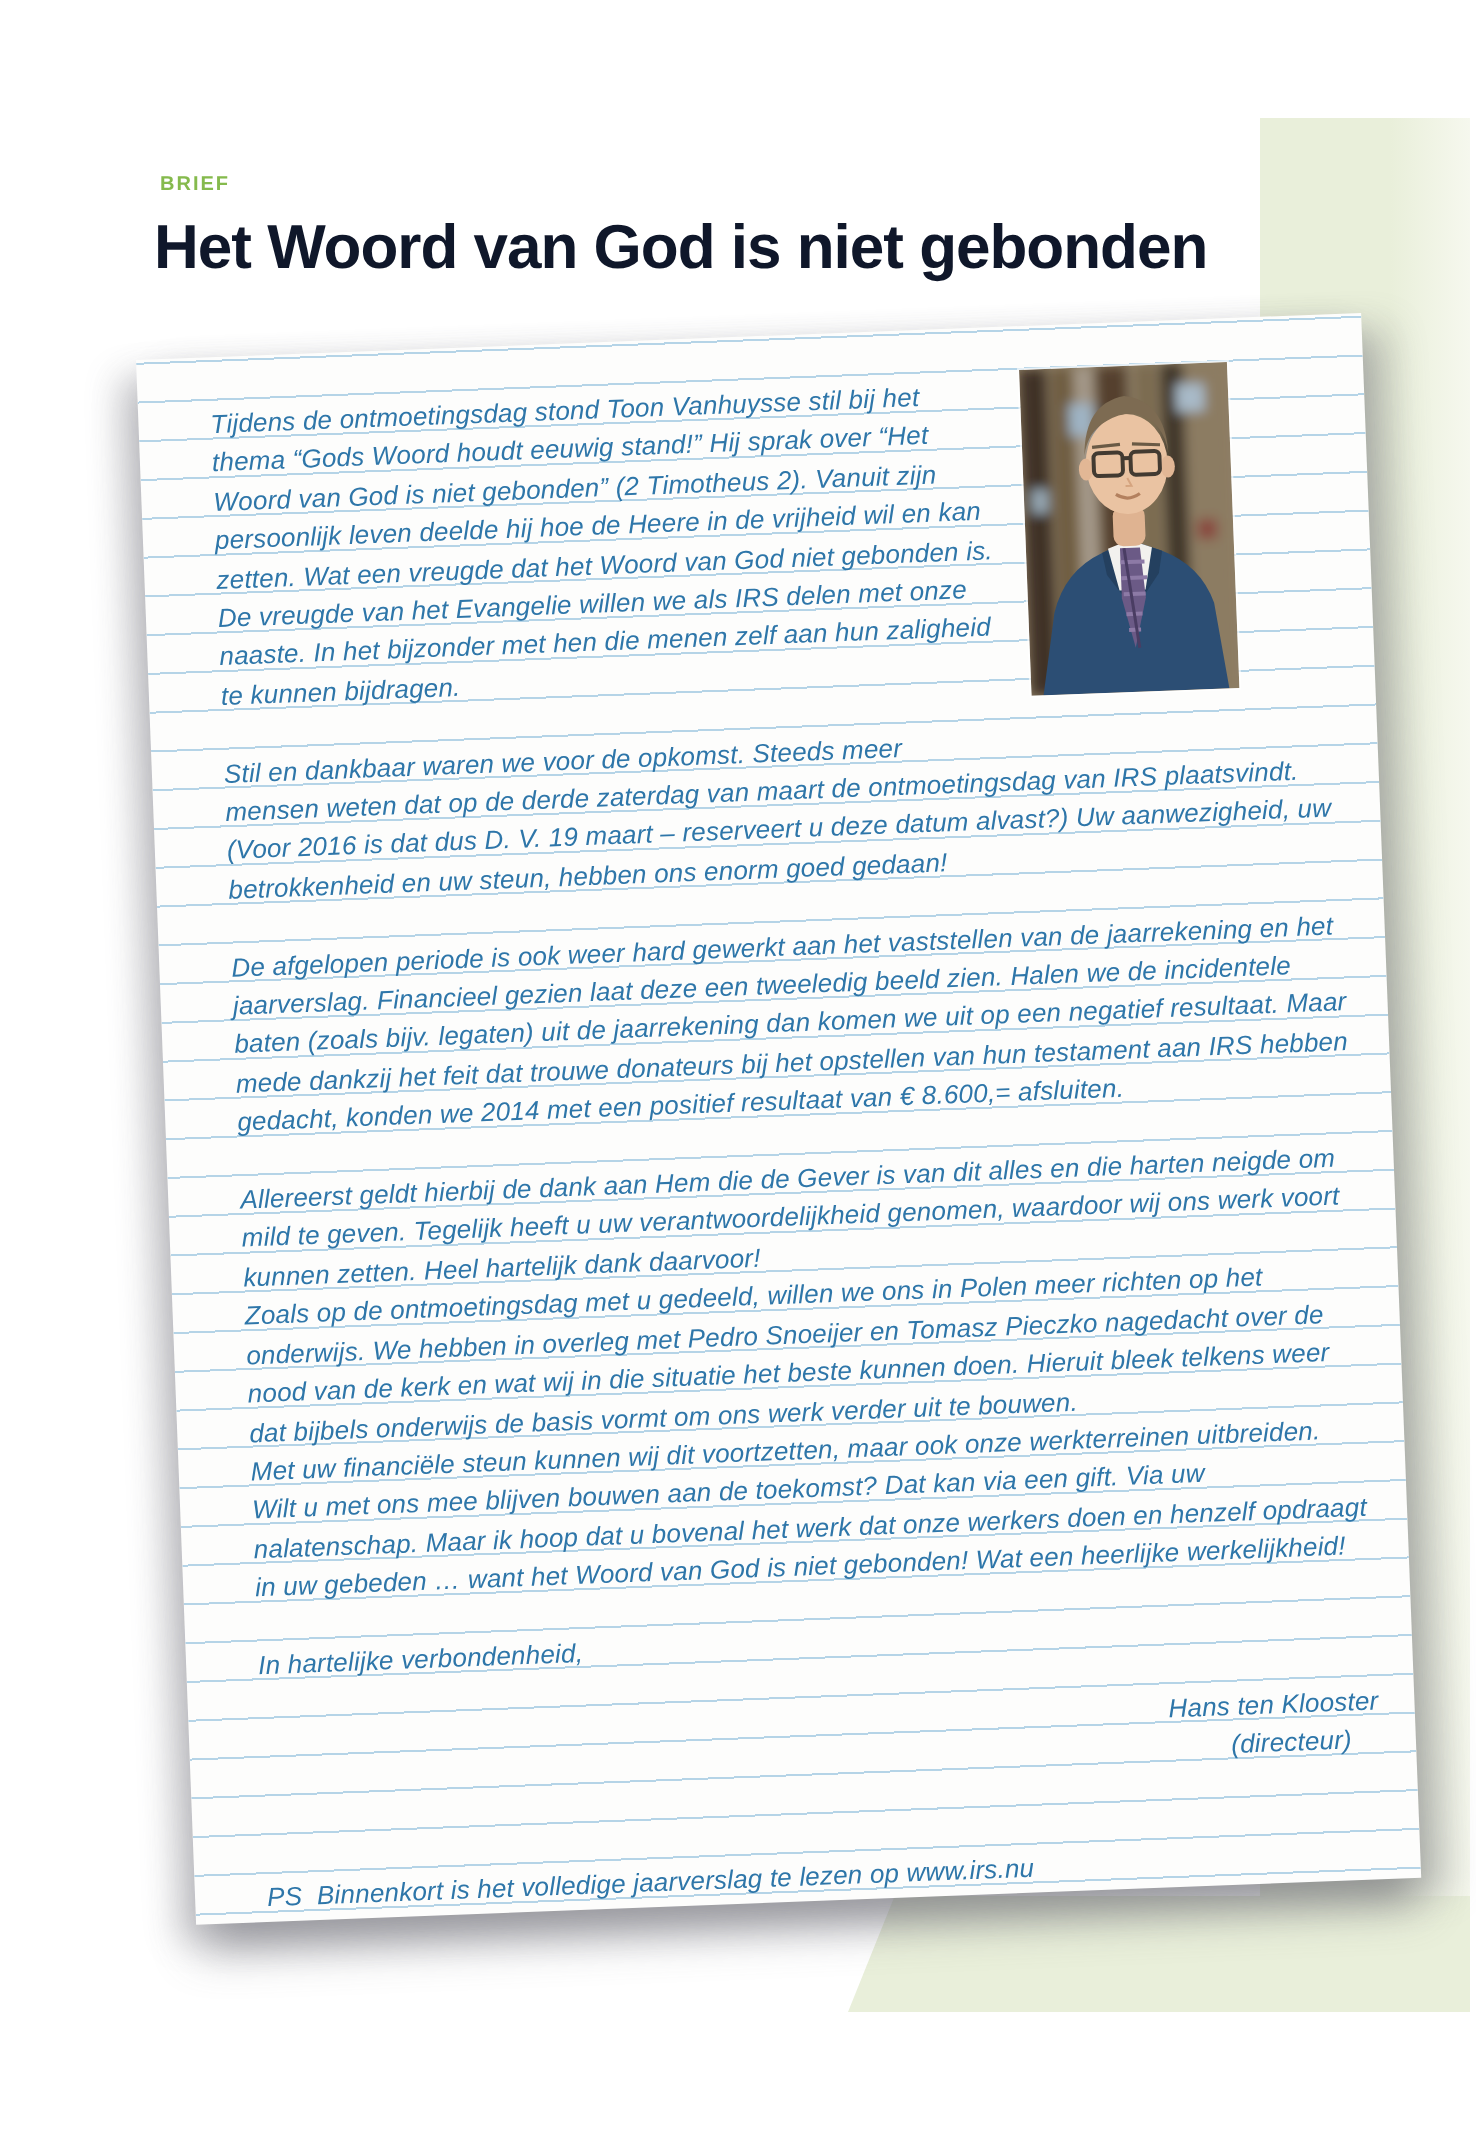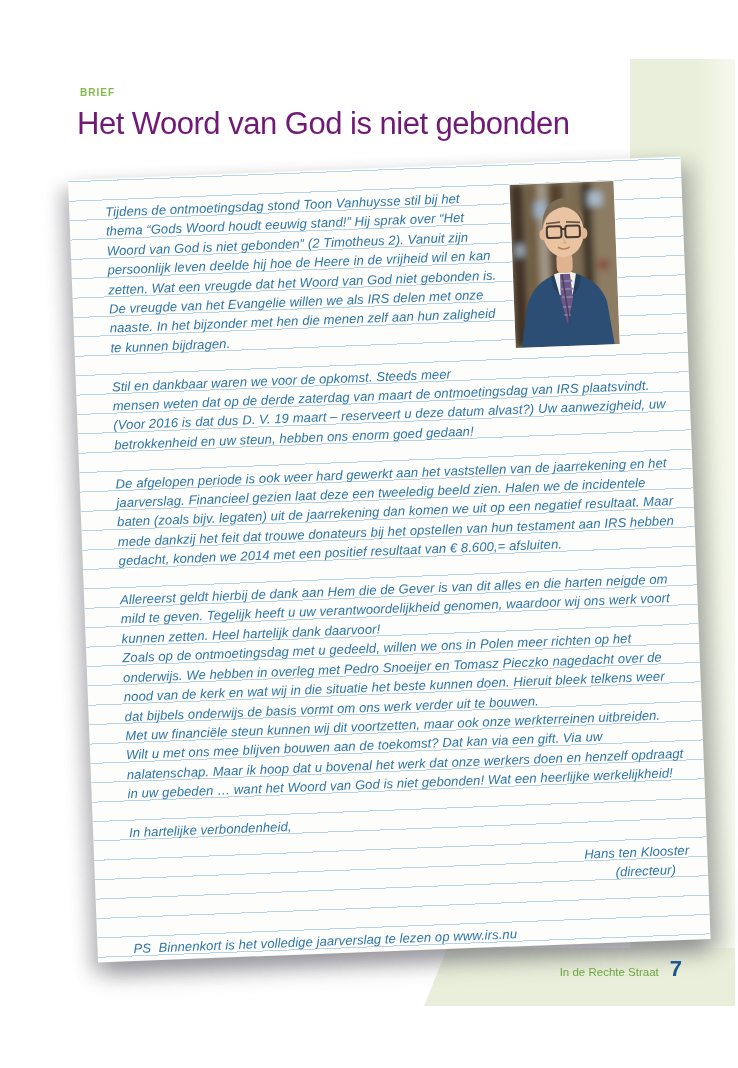--- a/index.html
+++ b/index.html
@@ -17,21 +17,21 @@
     background:#e9efda;
     clip-path:polygon(7.5% 0,100% 0,100% 100%,0 100%);
   }
   
   .kicker{
     position:absolute;left:80px;top:87px;
     font-size:10px;font-weight:bold;color:#85ba4d;letter-spacing:1px;
   }
   .title{
     position:absolute;left:77px;top:106px;margin:0;
-    font-size:31px;font-weight:normal;color:#701a75;letter-spacing:-0.5px;
+    font-size:31px;font-weight:bold;color:#0f172a;letter-spacing:-0.5px;
     white-space:nowrap;
   }
   
   .paper{
     position:absolute;left:68px;top:180px;width:613px;height:783px;
     background:#fdfdfc;overflow:hidden;
     transform:rotate(-2.2deg);transform-origin:0 0;
     box-shadow:0 14px 22px rgba(105,105,112,.45),
                -10px 8px 16px rgba(120,120,126,.25),
                14px 8px 18px rgba(120,120,126,.30);
@@ -138,18 +138,14 @@
 
       <div class="signature">
         <div>Hans ten Klooster</div>
         <div class="role">(directeur)</div>
       </div>
 
       <p class="ps">PS  Binnenkort is het volledige jaarverslag te lezen op www.irs.nu</p>
     </div>
   </div>
 
-  <div class="page-footer">
-    <span class="footer-magazine">In de Rechte Straat</span>
-    <span class="footer-pagenum">7</span>
-  </div>
 
 </div>
 
 </body></html>

